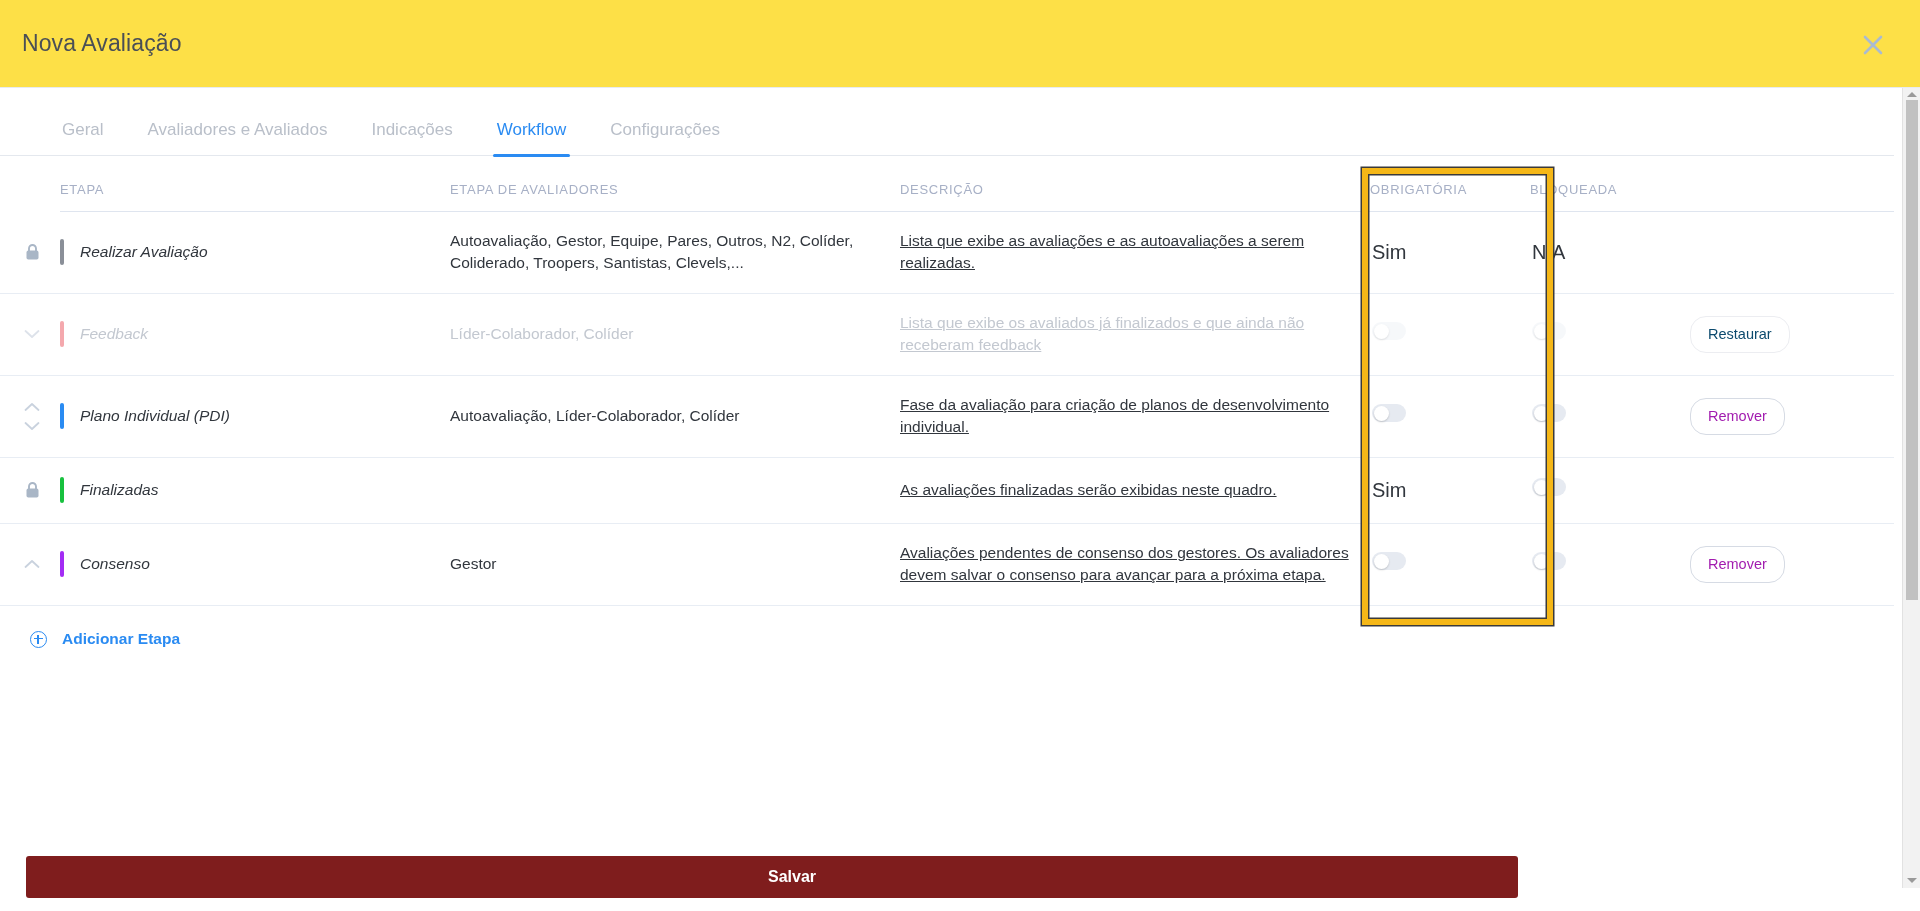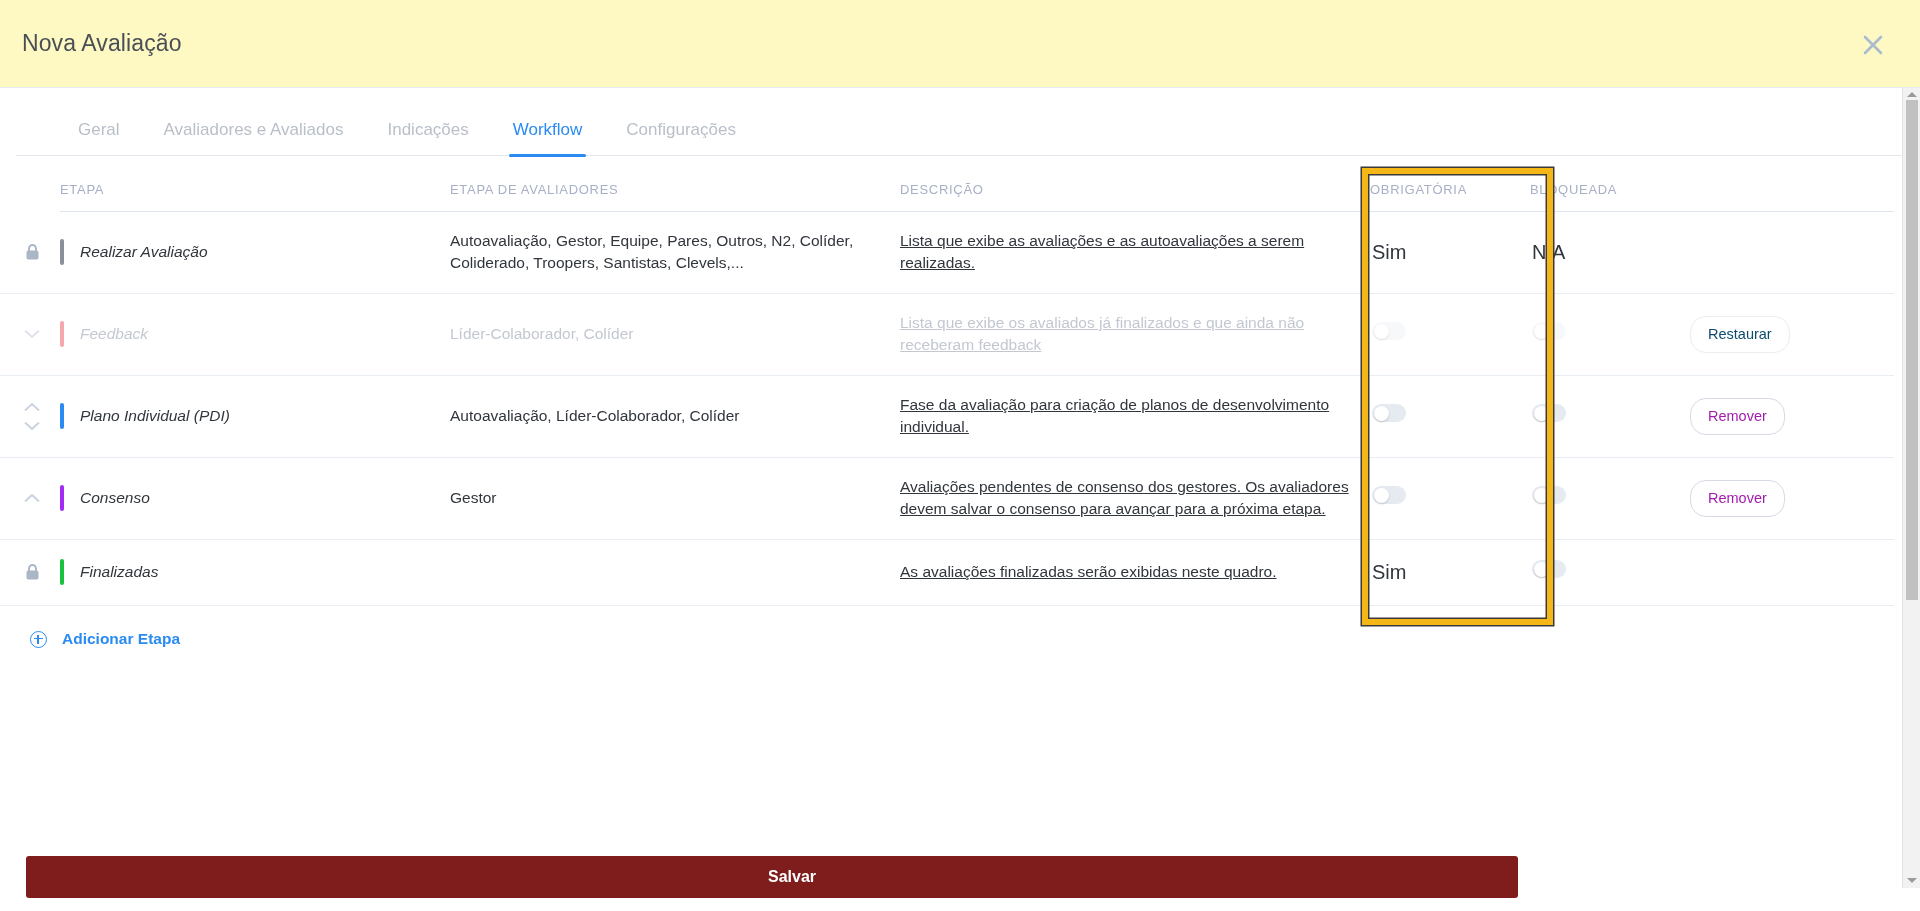--- a/index.html
+++ b/index.html
@@ -9,38 +9,38 @@
     background: #ffffff;
     overflow: hidden;
   }
 
   #app { position: relative; width: 1920px; height: 911px; }
 
   
   .modal-header {
     position: absolute; left: 0; top: 0;
     width: 1920px; height: 88px;
-    background: #fef9c3;
+    background: #fde047;
     border-bottom: 1px solid #e8ebf0;
   }
   .modal-title {
     position: absolute; left: 22px; top: 30px;
     font-size: 23px; color: #4a4f56; font-weight: 400;
     letter-spacing: .1px;
   }
   .close-btn {
     position: absolute; right: 30px; top: 28px;
     width: 34px; height: 34px; cursor: pointer;
     display: flex; align-items: center; justify-content: center;
   }
   .close-btn svg { display: block; }
 
   
   .tabbar {
-    position: absolute; left: 16px; top: 88px;
+    position: absolute; left: 0; top: 88px;
     width: 1894px; height: 68px;
     background: #fff;
     border-bottom: 1px solid #e4e8ee;
   }
   .tabs-inner { position: absolute; left: 40px; top: 0; height: 68px; display: flex; align-items: flex-end; }
   .tab {
     position: relative;
     font-size: 17px; color: #b9bfc9; font-weight: 400;
     padding: 0 22px 16px 22px; cursor: pointer; white-space: nowrap;
   }
@@ -318,20 +318,48 @@
             <span class="toggle"></span>
           </td>
           <td class="act-cell">
             <span class="btn-outline">Remover</span>
           </td>
         </tr>
 
         <tr>
           <td class="handle-cell">
             <div class="handle-stack">
+              <div class="icon-btn lock">
+                <svg width="15" height="18" viewBox="0 0 15 18" aria-hidden="true">
+                  <path d="M4 8 V5.5 a3.5 3.5 0 0 1 7 0 V8" fill="none" stroke="#a9b6c6" stroke-width="1.9"></path>
+                  <rect x="1.5" y="7.6" width="12" height="9" rx="1.8" fill="#a9b6c6"></rect>
+                </svg>
+              </div>
+            </div>
+          </td>
+          <td class="etapa-cell">
+            <div class="etapa-inner">
+              <span class="bar" style="background:#18c13e"></span>
+              <span class="etapa-name">Finalizadas</span>
+            </div>
+          </td>
+          <td class="grupos-cell"></td>
+          <td class="desc-cell">As avaliações finalizadas serão exibidas neste quadro.</td>
+          <td class="obr-cell">
+            <span class="cell-text">Sim</span>
+          </td>
+          <td class="blo-cell">
+            <span class="toggle"></span>
+          </td>
+          <td class="act-cell"></td>
+        </tr>
+
+        <tr>
+          <td class="handle-cell">
+            <div class="handle-stack">
               <div class="icon-btn">
                 <svg width="16" height="10" viewBox="0 0 16 10" aria-hidden="true">
                   <path d="M1.5 8 L8 2 L14.5 8" fill="none" stroke="#c9d2de" stroke-width="1.8" stroke-linecap="round" stroke-linejoin="round"></path>
                 </svg>
               </div>
             </div>
           </td>
           <td class="etapa-cell">
             <div class="etapa-inner">
               <span class="bar" style="background:#a32cf4"></span>
@@ -344,48 +372,20 @@
             <span class="toggle"></span>
           </td>
           <td class="blo-cell">
             <span class="toggle"></span>
           </td>
           <td class="act-cell">
             <span class="btn-outline">Remover</span>
           </td>
         </tr>
 
-        <tr>
-          <td class="handle-cell">
-            <div class="handle-stack">
-              <div class="icon-btn lock">
-                <svg width="15" height="18" viewBox="0 0 15 18" aria-hidden="true">
-                  <path d="M4 8 V5.5 a3.5 3.5 0 0 1 7 0 V8" fill="none" stroke="#a9b6c6" stroke-width="1.9"></path>
-                  <rect x="1.5" y="7.6" width="12" height="9" rx="1.8" fill="#a9b6c6"></rect>
-                </svg>
-              </div>
-            </div>
-          </td>
-          <td class="etapa-cell">
-            <div class="etapa-inner">
-              <span class="bar" style="background:#18c13e"></span>
-              <span class="etapa-name">Finalizadas</span>
-            </div>
-          </td>
-          <td class="grupos-cell"></td>
-          <td class="desc-cell">As avaliações finalizadas serão exibidas neste quadro.</td>
-          <td class="obr-cell">
-            <span class="cell-text">Sim</span>
-          </td>
-          <td class="blo-cell">
-            <span class="toggle"></span>
-          </td>
-          <td class="act-cell"></td>
-        </tr>
-
       </tbody>
     </table>
   </div>
 
   <div class="add-step">
     <span class="plus-circle"></span>
     <span>Adicionar Etapa</span>
   </div>
 
   <div class="save-bar">

